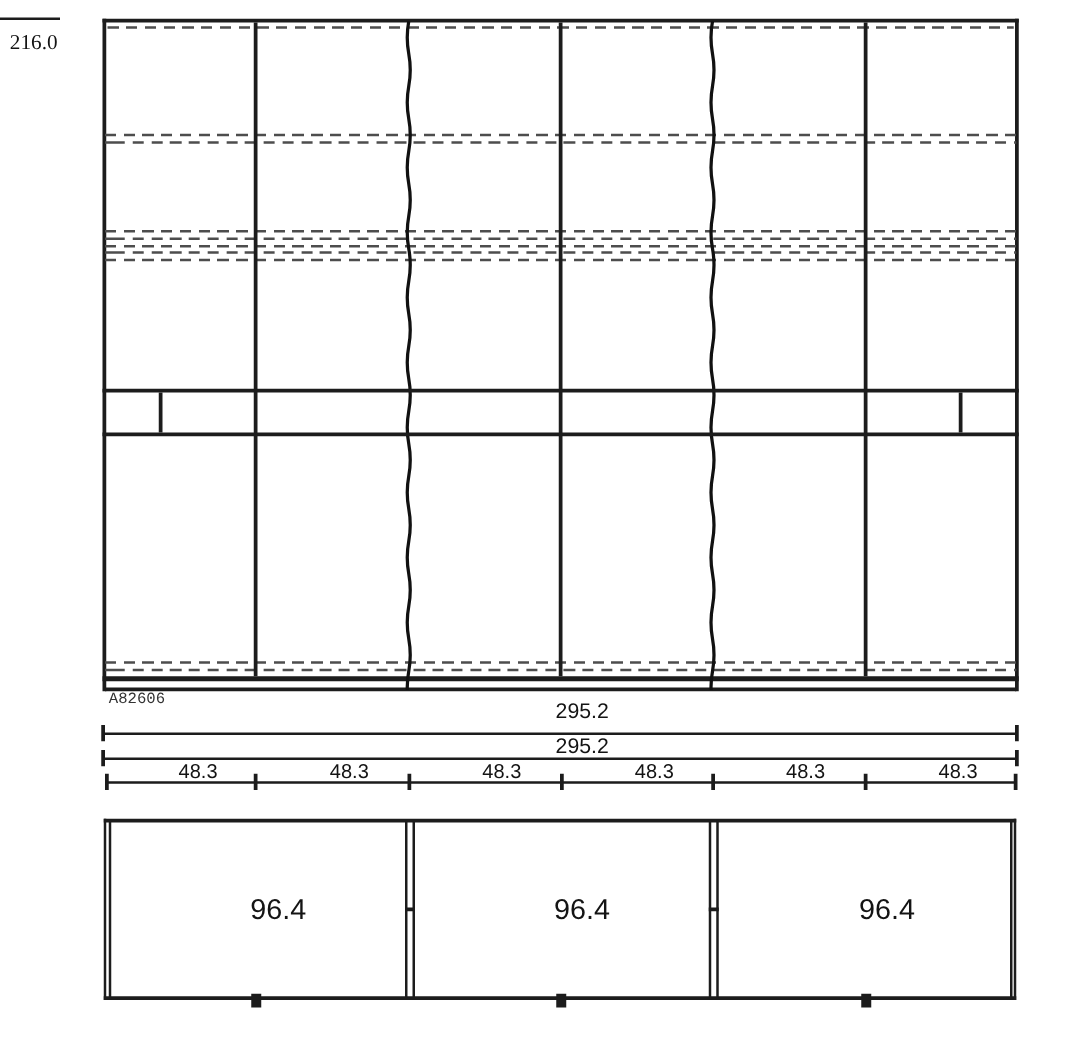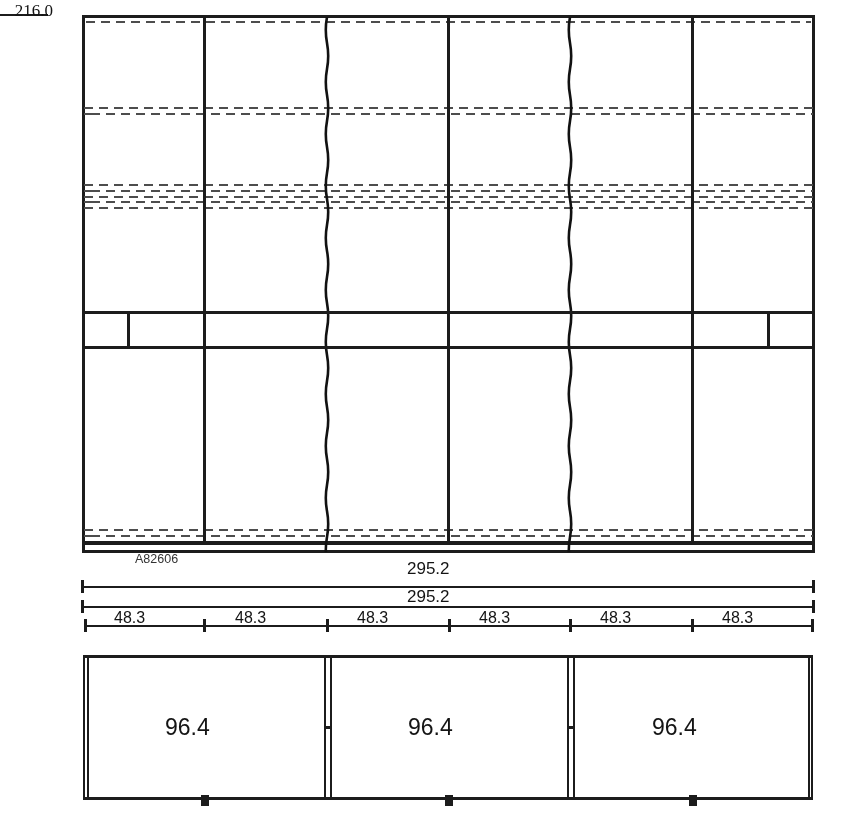--- a/index.html
+++ b/index.html
@@ -2,34 +2,34 @@
 <html><head>
 <meta charset="utf-8">
 <style>
   html,body { margin:0; padding:0; background:#ffffff; }
   .canvas { position:relative; width:865px; height:836px; background:#ffffff; overflow:hidden;
             font-family:"Liberation Sans", sans-serif; }
   .hl, .vl, .tick { position:absolute; background:#1c1c1c; }
   .dash { position:absolute; height:2px;
           background-image:repeating-linear-gradient(to right, #4d4d4d 0px, #4d4d4d 9px, transparent 9px, transparent 15px); }
   .dash.alt { background-position:7px 0; }
-  .num { position:absolute; font-size:17px; color:#141414; text-align:left; line-height:18px; white-space:nowrap; }
+  .num { position:absolute; font-size:17px; color:#141414; text-align:right; line-height:18px; white-space:nowrap; }
   .small-num { font-size:16px; }
   .plan-num { font-size:23px; line-height:20px; }
   .serif { font-family:"Liberation Serif", serif; }
-  .code { position:absolute; font-family:Liberation Sans, sans-serif; font-size:12.5px; color:#333333;margin-left:48px; }
+  .code { position:absolute; font-family:Liberation Mono, monospace; font-size:12.5px; color:#333333; }
   .wavy { position:absolute; }
 </style>
 </head>
 <body>
 
 <div class="canvas">
 
   <div class="hl" style="left:0;top:14px;width:48px;height:2px"></div>
-  <div class="num serif" style="left:1px;top:2px;width:52px;text-align:right">216.0</div>
+  <div class="num serif" style="left:1px;top:25px;width:52px;text-align:center">216.0</div>
 
   <div>
 
     <div class="hl" style="left:82px;top:15px;width:733px;height:3px"></div>
     <div class="vl" style="left:82px;top:15px;width:3px;height:529px"></div>
     <div class="vl" style="left:812px;top:15px;width:3px;height:529px"></div>
     <div class="hl" style="left:82px;top:541px;width:733px;height:3.5px"></div>
 
     <div class="hl" style="left:84px;top:550px;width:729px;height:2.5px"></div>
     <div class="vl" style="left:82px;top:544px;width:3px;height:9px"></div>

